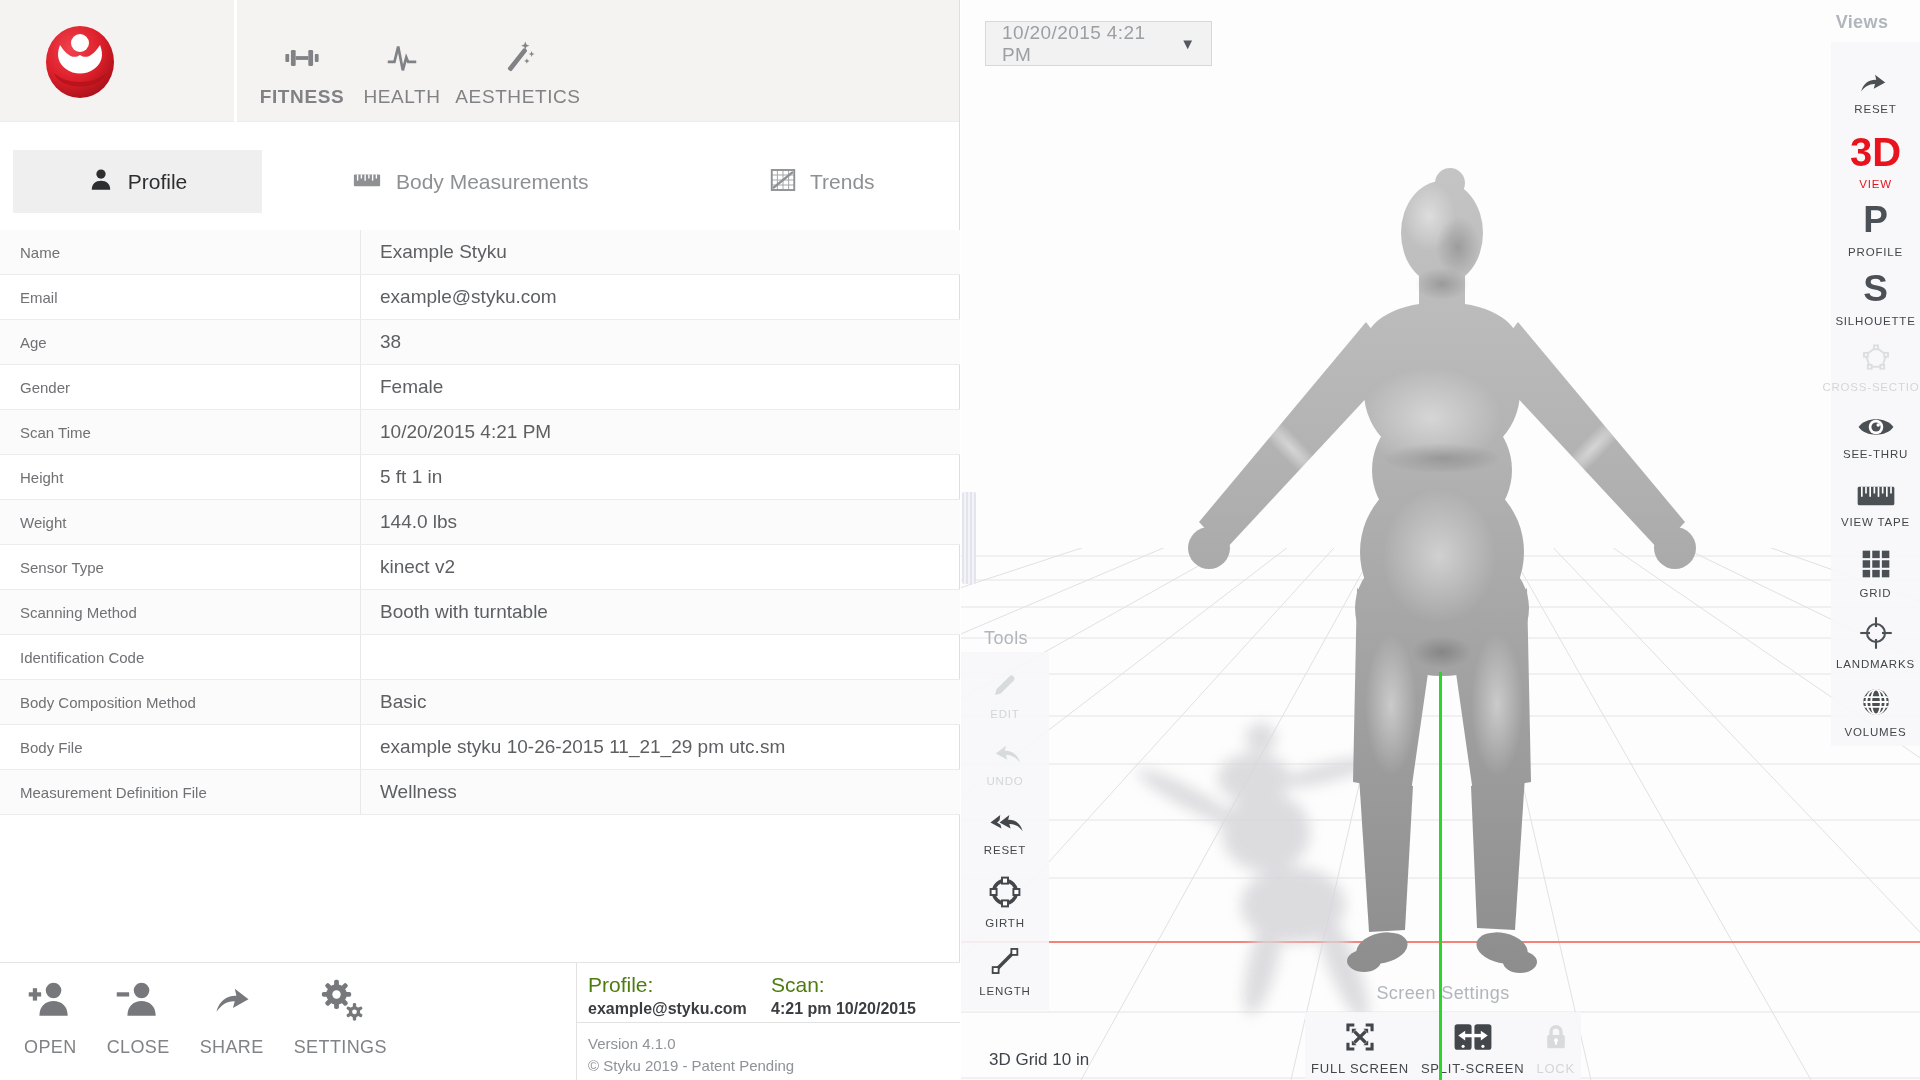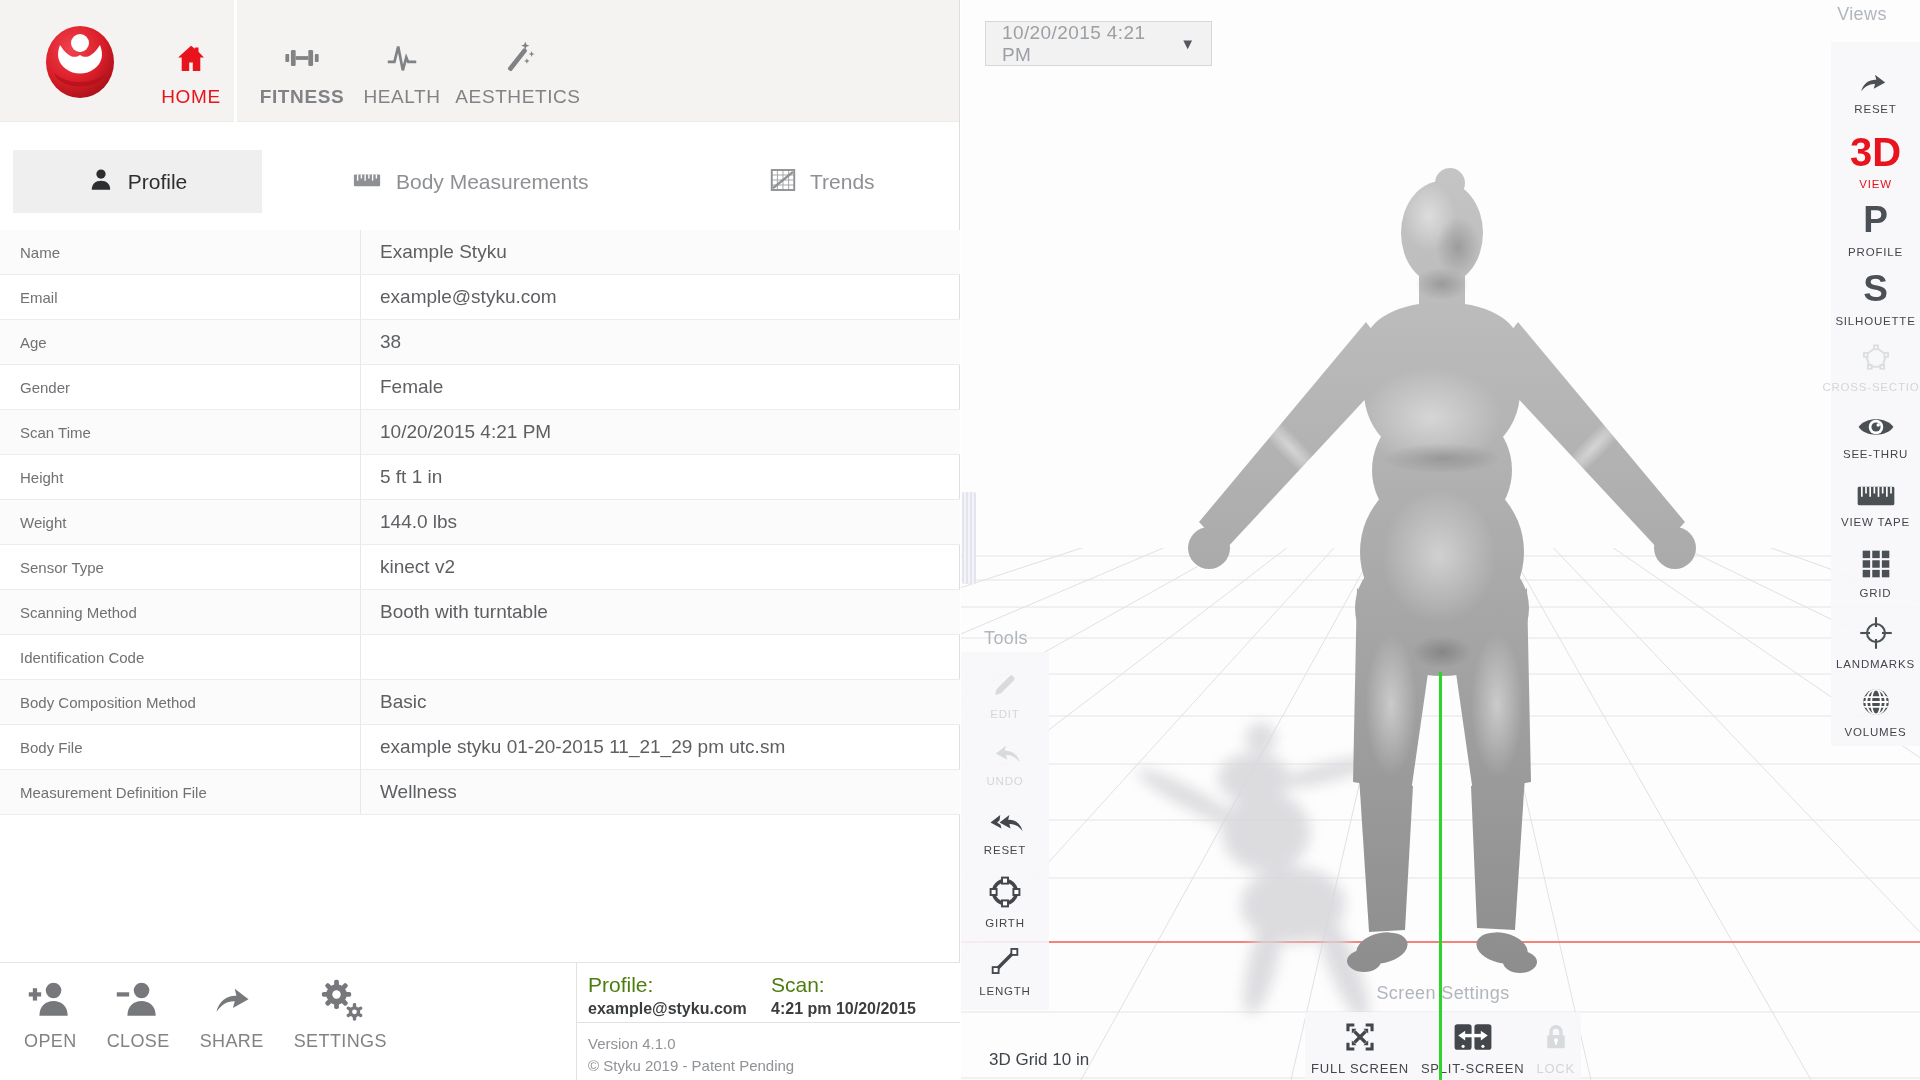--- a/index.html
+++ b/index.html
@@ -44,21 +44,21 @@
     border-bottom:1px solid #ececec; }
   .prow:nth-child(odd) { background:#fbfbfb; }
   .prow .plabel { width:360px; padding-left:20px; font-size:15px; color:#6f7174; }
   .prow .pvalue { flex:1; padding-left:19px; font-size:19px; color:#5d5f62;
     border-left:1px solid #e8e8e8; height:100%; display:flex; align-items:center; }
 
   
   .footer { position:absolute; left:0; top:962px; width:960px; height:118px;
     background:#fff; border-top:1px solid #e4e4e4; }
   .fbuttons { position:absolute; left:24px; top:14px; display:flex; gap:30px; }
-  .fbtn { display:flex; flex-direction:column; align-items:center; gap:6px; cursor:pointer; }
+  .fbtn { display:flex; flex-direction:column; align-items:center; gap:12px; cursor:pointer; }
   .fbtn-label { font-size:18px; letter-spacing:.4px; color:#808285; }
   .finfo { position:absolute; left:576px; top:0; width:384px; height:118px;
     border-left:1px solid #e2e2e2; }
   .finfo-top { position:absolute; left:0; top:0; width:100%; height:60px;
     border-bottom:1px solid #e2e2e2; display:flex; }
   .finfo-col1 { padding:10px 0 0 11px; width:194px; }
   .finfo-col2 { padding:10px 0 0 0; }
   .fi-label { font-size:21px; color:#4d7c0f; }
   .fi-value { font-size:16px; font-weight:bold; color:#3b3e41; margin-top:3px; }
   .finfo-bottom { position:absolute; left:11px; top:70px; }
@@ -93,21 +93,21 @@
     cursor:pointer; }
   .pitem-label { font-size:11.5px; letter-spacing:.8px; color:#43474c; margin-top:7px;
     white-space:nowrap; }
   .pitem.disabled { cursor:default; }
   .pitem.disabled .pitem-label { color:#d3d6d9; }
   .pitem.active .pitem-label { color:#e8131d; }
   .icon-text { font-size:37px; font-weight:bold; color:#4b5056; line-height:38px; }
   .icon-text.red { color:#e8131d; font-size:40px; }
 
   
-  .views-title { right:18px; top:4px; width:80px; }
+  .views-title { right:18px; top:12px; width:80px;font-weight:bold; }
   .views-panel { left:870px; top:42px; width:89px; height:704px; padding-top:16px;
     justify-content:flex-start; gap:0; }
   .views-panel .pitem { height:69px; width:100%; }
 
   
   .tools-title { left:8px; top:628px; width:74px; }
   .tools-panel { left:0px; top:652px; width:88px; height:358px; padding-top:8px; }
   .tools-panel .pitem { height:69px; width:100%; }
 
   
@@ -136,28 +136,20 @@
               <stop offset="1" stop-color="#9b0d14"></stop>
             </radialGradient>
           </defs>
           <ellipse cx="36" cy="37" rx="34" ry="36" fill="url(#logoG)"></ellipse>
           <path d="M16 20 C24 32 30 34 36 30 C42 34 48 32 56 20 C60 30 58 38 50 44 C42 50 30 50 22 44 C14 38 12 30 16 20 Z" fill="#ffffff"></path>
           <circle cx="36" cy="18" r="9" fill="#ffffff"></circle>
           <path d="M10 48 C22 60 50 60 62 48 C56 66 16 66 10 48 Z" fill="#b31119" opacity=".8"></path>
         </svg>
       </div>
 
-      <div class="home-tab">
-        <span class="nav-icon">
-          <svg width="36" height="36" viewBox="0 0 24 24" fill="#e8131d">
-            <path d="M12 3.2 3.4 11h2.4v9h5v-5.6h2.4V20h5v-9h2.4L17 7.1V4.4h-2.3v.7L12 3.2z"></path>
-          </svg>
-        </span>
-        <span class="nav-label">HOME</span>
-      </div>
       <div class="header-sep"></div>
 
       <div class="nav-item nav-fitness">
         <span class="nav-icon">
           <svg width="38" height="38" viewBox="0 0 24 24" fill="#808285">
             <rect x="1.5" y="9.5" width="2.4" height="5" rx="0.6"></rect>
             <rect x="20.1" y="9.5" width="2.4" height="5" rx="0.6"></rect>
             <rect x="5" y="7" width="3" height="10" rx="0.8"></rect>
             <rect x="16" y="7" width="3" height="10" rx="0.8"></rect>
             <rect x="8" y="10.8" width="8" height="2.4"></rect>
@@ -275,21 +267,21 @@
       <div class="prow">
           <div class="plabel">Identification Code</div>
           <div class="pvalue"></div>
         </div>
       <div class="prow">
           <div class="plabel">Body Composition Method</div>
           <div class="pvalue">Basic</div>
         </div>
       <div class="prow">
           <div class="plabel">Body File</div>
-          <div class="pvalue">example styku 01-20-2015 11_21_29 pm utc.sm</div>
+          <div class="pvalue">example styku 10-26-2015 11_21_29 pm utc.sm</div>
         </div>
       <div class="prow">
           <div class="plabel">Measurement Definition File</div>
           <div class="pvalue">Wellness</div>
         </div>
     </div>
 
     <div class="footer">
       <div class="fbuttons">
         <div class="fbtn">

